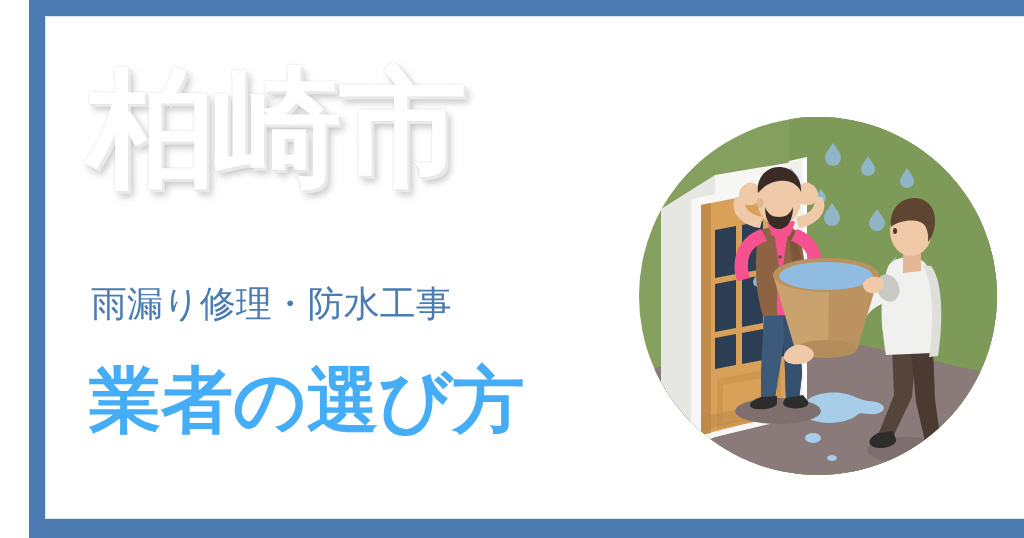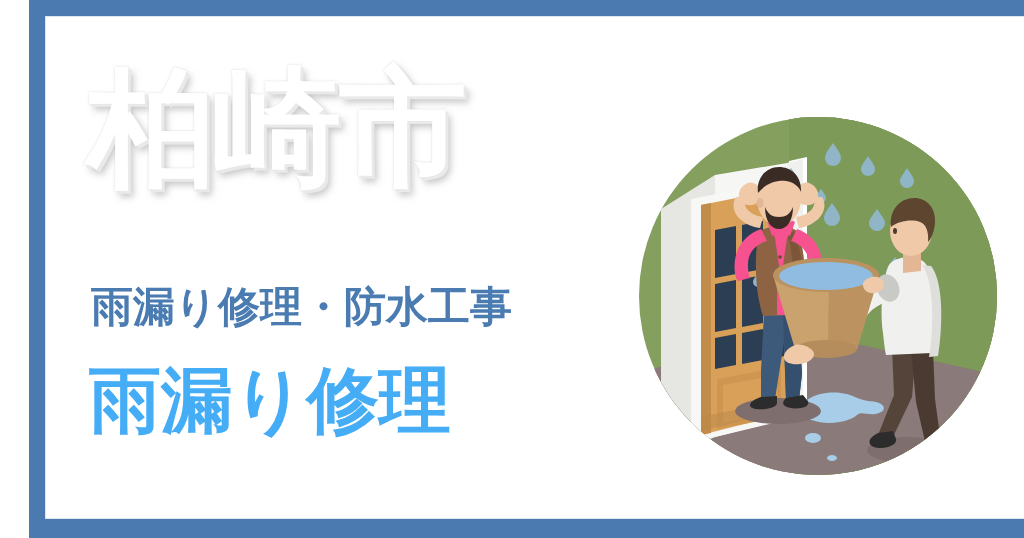--- a/index.html
+++ b/index.html
@@ -56,23 +56,23 @@
     text-shadow:
        3px 3px 0 #e9e9e9,
        5px 6px 7px rgba(150,150,150,0.55),
        0 0 2px rgba(180,180,180,0.5);
   }
 
   #subtitle-1 {
     position: absolute;
     left: 16px;
     top: 244px;
-    font-size: 42px;
+    font-size: 36px;
     line-height: 1;
-    font-weight: 700;
+    font-weight: 400;
     color: #4a7cb2;
     letter-spacing: 0px;
     white-space: nowrap;
   }
 
   #subtitle-2 {
     position: absolute;
     left: 14px;
     top: 322px;
     font-size: 72px;
@@ -97,21 +97,21 @@
 <body>
 
 <div id="banner">
   <div id="card">
 
     <div id="text-block">
       <div id="main-title">柏崎市</div>
 
       <div id="subtitle-1">雨漏り修理・防水工事</div>
 
-      <div id="subtitle-2">雨漏り修理</div>
+      <div id="subtitle-2">業者の選び方</div>
     </div>
 
     <div id="illustration">
       <svg viewBox="0 0 358 358" xmlns="http://www.w3.org/2000/svg" aria-hidden="true">
         <defs>
           <clipPath id="circleClip">
             <circle cx="179" cy="179" r="179"></circle>
           </clipPath>
         </defs>
 

